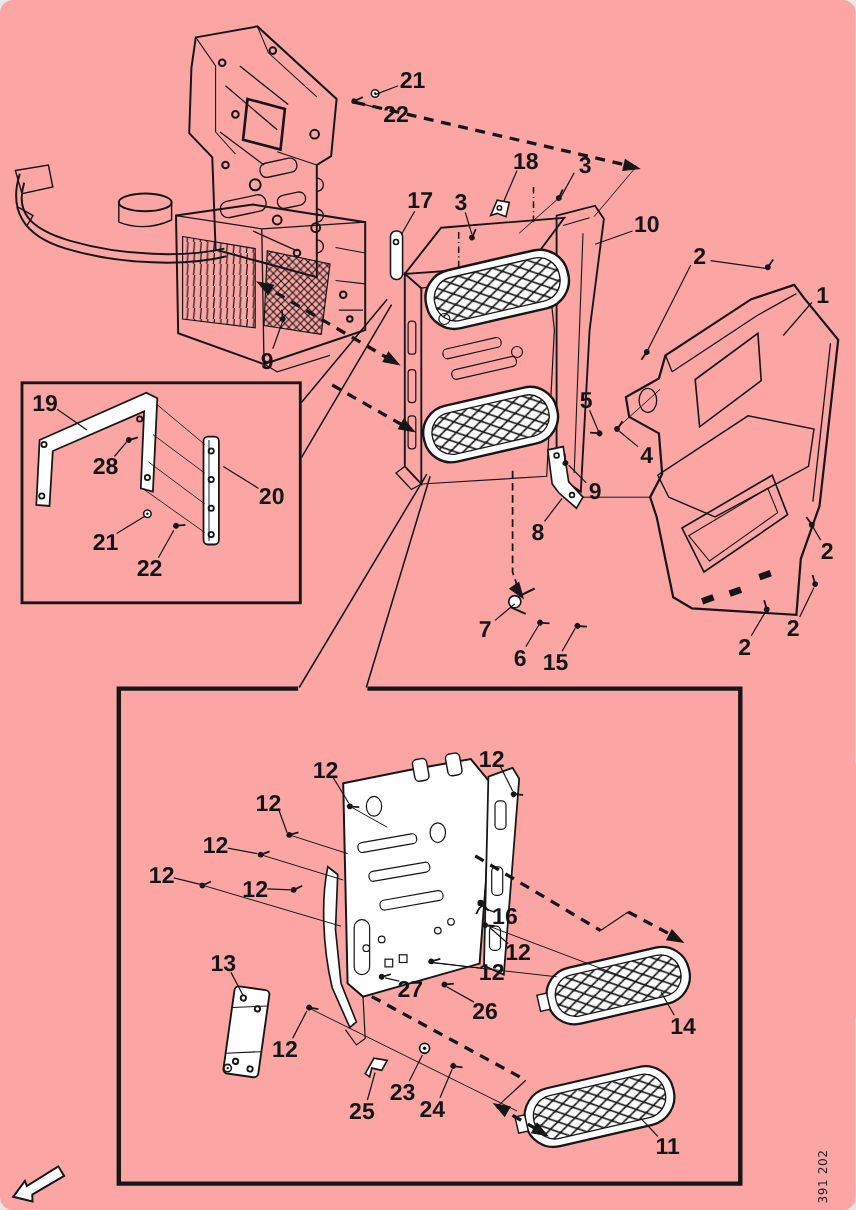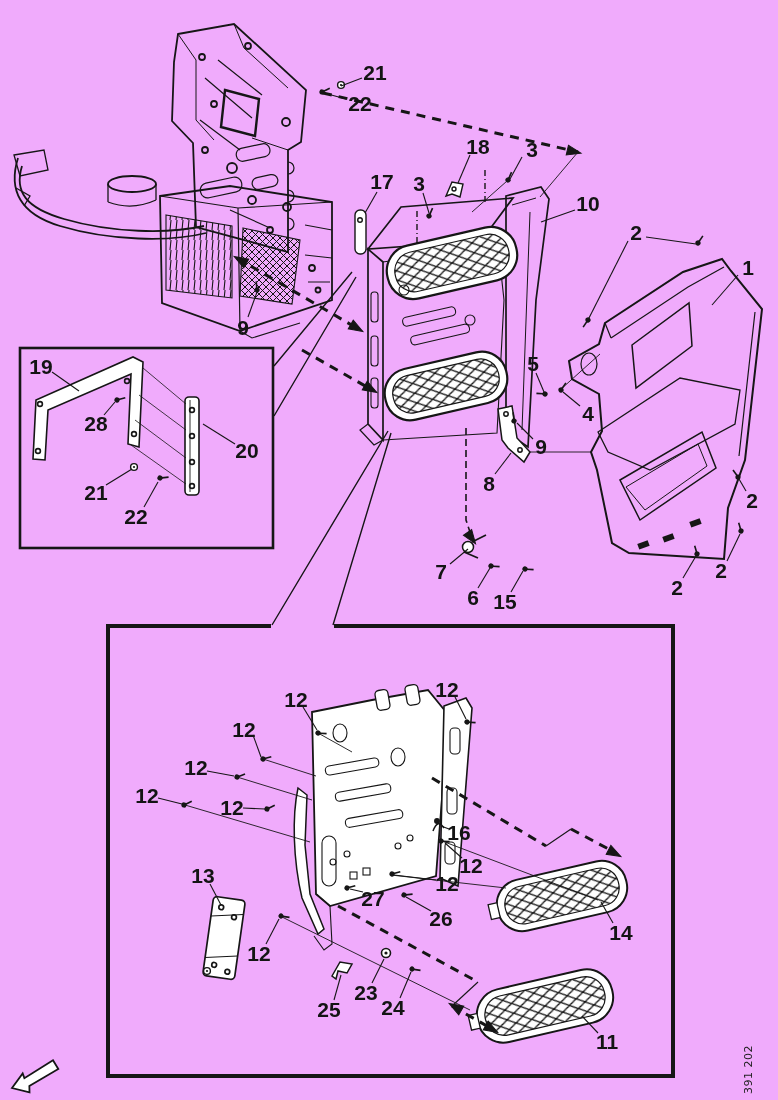--- a/index.html
+++ b/index.html
@@ -1,17 +1,17 @@
 <!DOCTYPE html>
 <html><head>
 <meta charset="utf-8">
 <style>
   html,body{margin:0;padding:0;background:#e8e8e8;}
-  .stage{position:relative;width:778px;height:1100px;background:#f0abfc;overflow:hidden;
-         font-family:"Liberation Sans",sans-serif;}
+  .stage{position:relative;width:778px;height:1100px;background:#fca5a5;overflow:hidden;
+         font-family:"Liberation Sans",sans-serif;border-radius:12px;}
   svg{position:absolute;left:0;top:0;}
   .callout{font:bold 21px "Liberation Sans",sans-serif;fill:#141414;}
   .fig-num{position:absolute;left:742px;top:1036px;width:14px;height:64px;
            font:11px "DejaVu Sans",sans-serif;color:#222;
            transform:rotate(-90deg) translate(-58px,0);transform-origin:top left;
            white-space:nowrap;letter-spacing:.5px;}
   .ln{stroke:#161616;fill:none;}
 </style>
 </head>
 <body>

